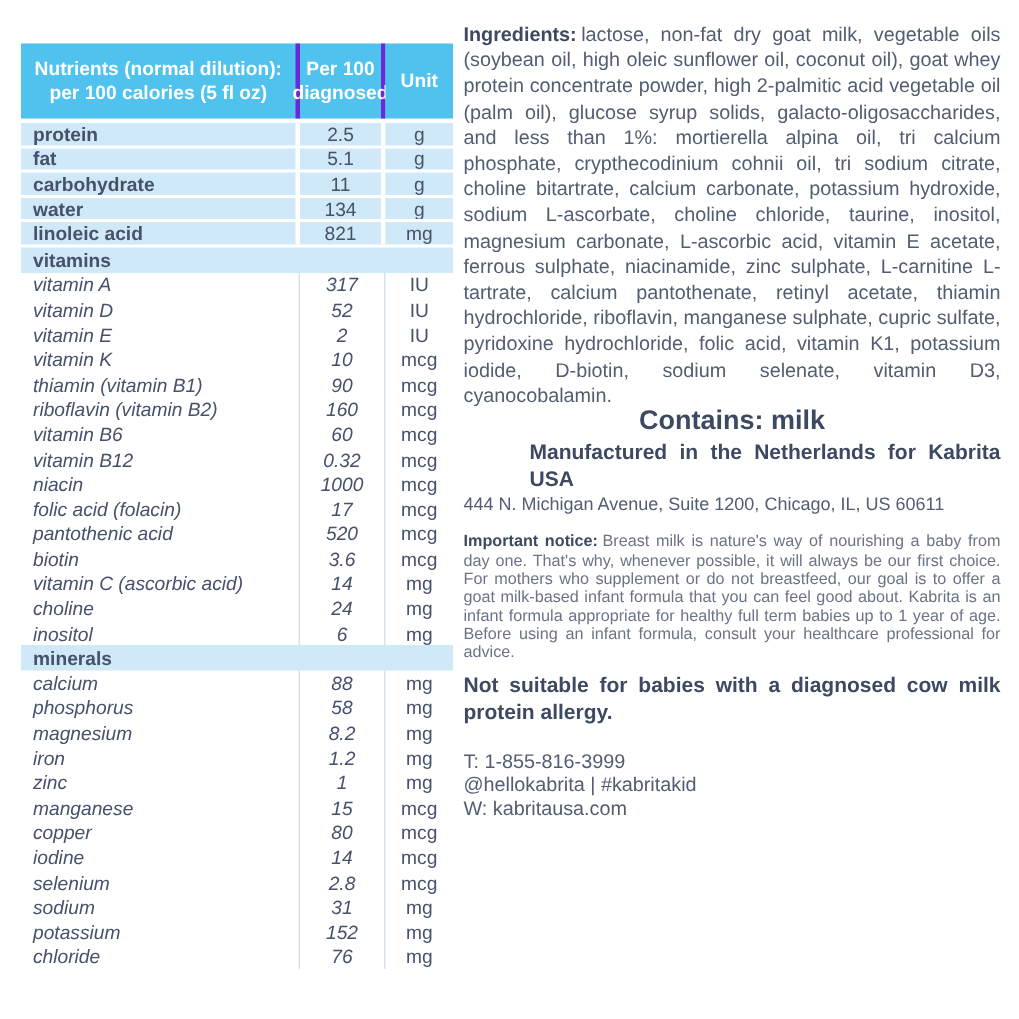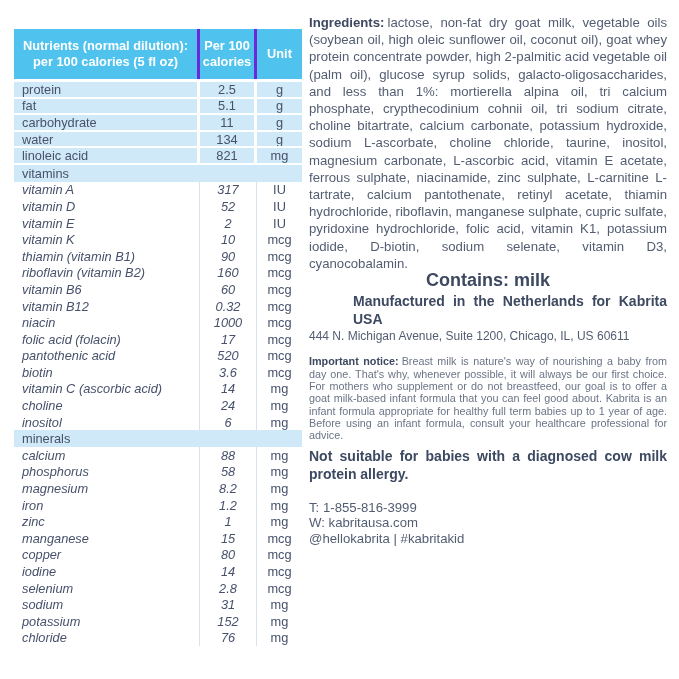--- a/index.html
+++ b/index.html
@@ -34,23 +34,23 @@
     height: 16.6px; box-sizing: border-box;
     font-size: 12.8px; color: var(--text-navy);
   }
   .trow .cell { display: flex; align-items: center; box-sizing: border-box; overflow: hidden; white-space: nowrap; }
   .cell.label { padding-left: 8px; }
   .cell.value, .cell.unit { justify-content: center; }
   .trow.item .cell.label, .trow.item .cell.value { border-right: 1px solid var(--separator); font-style: italic; }
   .trow.macro { border-bottom: 2px solid #fff; }
   .trow.macro .cell { background: var(--band-blue); }
   .trow.macro .cell.label, .trow.macro .cell.value { border-right: 3px solid #fff; }
-  .trow.macro .cell.label { font-weight: 400; text-align: right; }
+  .trow.macro .cell.label { font-weight: 700; text-align: right; }
   .trow.section { grid-template-columns: 1fr; }
-  .trow.section .cell { background: var(--band-blue); font-weight: 400; padding-left: 8px; }
+  .trow.section .cell { background: var(--band-blue); font-weight: 700; padding-left: 8px; }
 
   
   .right-panel { position: absolute; left: 309px; top: 14px; width: 358px; color: var(--body-text); }
   .para { text-align: justify; font-size: 13.2px; line-height: 17.2px; }
   .para b, .contains, .manufactured, .not-suitable, .notice b { color: var(--bold-navy); }
   .contains { font-weight: 700; font-size: 18px; line-height: 17.2px; text-align: center; }
   .manufactured {
     margin-top: 4px; font-weight: 700; font-size: 14px; line-height: 17.5px;
     text-align: justify; text-align-last: justify; margin-left: 44px;
   }
@@ -60,21 +60,21 @@
   .not-suitable { margin-top: 5px; font-weight: 700; font-size: 14px; line-height: 18.5px; text-align: justify; }
   .contacts { margin-top: 16px; font-size: 13.2px; line-height: 15.8px; }
   .ing-label { margin-right: 3px; }
 </style>
 </head>
 <body>
 
 <div class="nutrition-table">
   <div class="thead">
     <div class="hcell gap">Nutrients (normal dilution): per 100 calories (5 fl oz)</div>
-    <div class="hcell gap">Per 100 calories</div>
+    <div class="hcell gap">Per 100 diagnosed</div>
     <div class="hcell">Unit</div>
   </div>
   <div class="tbody">
       <div class="trow macro">
         <div class="cell label">protein</div>
         <div class="cell value">2.5</div>
         <div class="cell unit">g</div>
       </div>
       <div class="trow macro">
         <div class="cell label">fat</div>
@@ -246,16 +246,16 @@
 
   <p class="manufactured">Manufactured in the Netherlands for Kabrita USA</p>
   <p class="address">444 N. Michigan Avenue, Suite 1200, Chicago, IL, US 60611</p>
 
   <p class="notice"><b>Important notice:</b><span>Breast milk is nature's way of nourishing a baby from day one. That's why, whenever possible, it will always be our first choice. For mothers who supplement or do not breastfeed, our goal is to offer a goat milk-based infant formula that you can feel good about. Kabrita is an infant formula appropriate for healthy full term babies up to 1 year of age. Before using an infant formula, consult your healthcare professional for advice.</span></p>
 
   <p class="not-suitable">Not suitable for babies with a diagnosed cow milk protein allergy.</p>
 
   <div class="contacts">
     <p>T: 1-855-816-3999</p>
+    <p>@hellokabrita | #kabritakid</p>
     <p>W: kabritausa.com</p>
-    <p>@hellokabrita | #kabritakid</p>
   </div>
 </div>
 
 </body></html>

